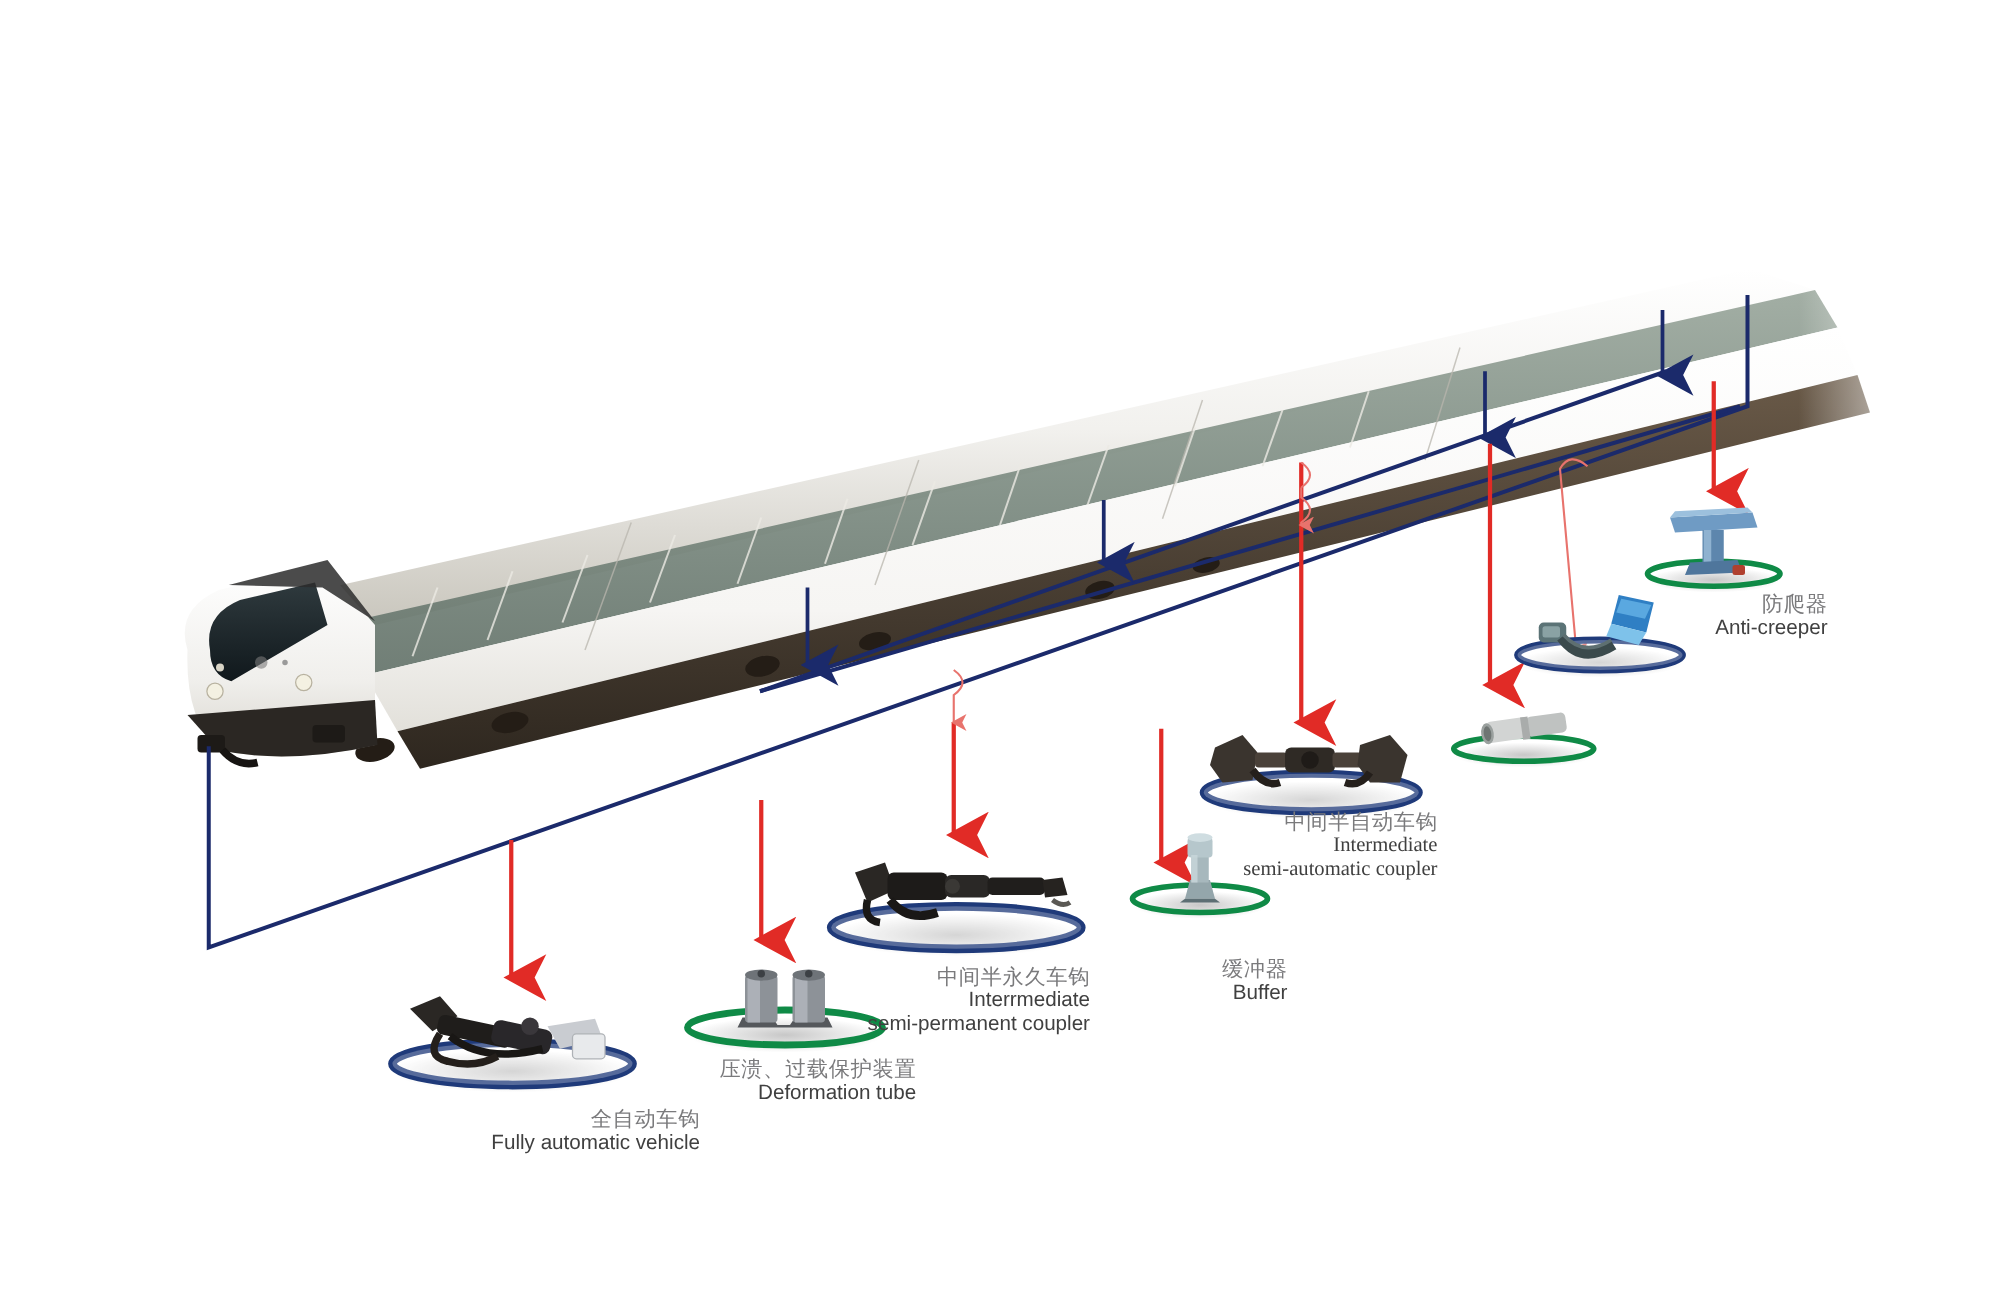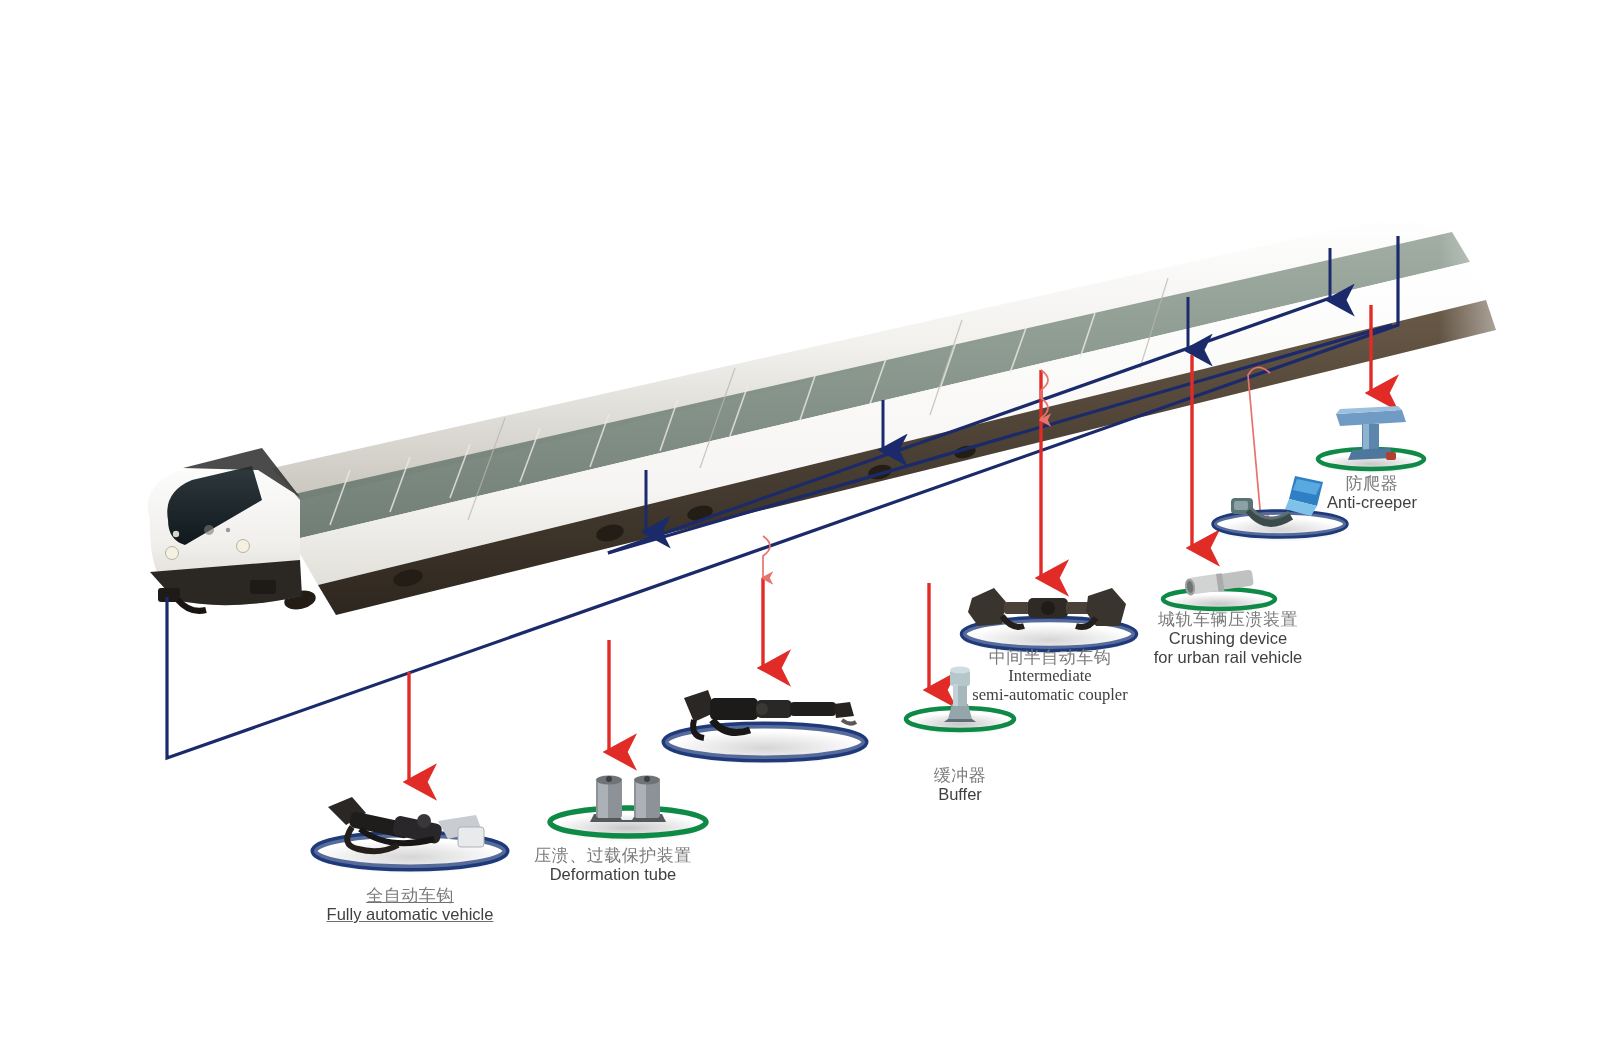--- a/index.html
+++ b/index.html
@@ -1,21 +1,21 @@
 <!DOCTYPE html>
 <html><head>
 <meta charset="utf-8">
 <style>
   html,body{margin:0;padding:0;background:#ffffff;}
   #stage{
     position:relative;width:1609px;height:1050px;background:#ffffff;
     font-family:"Liberation Sans","DejaVu Sans",sans-serif;overflow:hidden;
   }
   #vector{position:absolute;left:0;top:0;width:1609px;height:1050px;}
-  .callout{position:absolute;text-align:center;color:#6e6e70;line-height:1.12;}
+  .callout{position:absolute;text-align:right;color:#6e6e70;line-height:1.12;}
   .callout .zh{font-size:17px;letter-spacing:.5px;white-space:nowrap;color:#7a7a7c;}
   .callout .en{font-size:16.5px;white-space:nowrap;color:#404040;}
   .part{position:absolute;}
 </style>
 </head>
 <body>
 
 <div id="stage">
 
   <svg id="vector" viewBox="0 0 1609 1050">
@@ -175,21 +175,21 @@
         <rect x="52" y="26" width="60" height="16" rx="5" fill="#1f1d1b" transform="rotate(12 52 26)"></rect>
         <rect x="96" y="30" width="48" height="20" rx="6" fill="#29272a" transform="rotate(12 96 30)"></rect>
         <path d="M138,36 L176,30 L182,46 L148,54 Z" fill="#c9ccd1"></path>
         <rect x="158" y="42" width="26" height="20" rx="3" fill="#e8eaec" stroke="#aeb2b6"></rect>
         <path d="M60,44 q28,22 74,10" stroke="#191715" stroke-width="6" fill="none"></path>
         <path d="M52,42 q-12,18 6,22 q22,6 40,-4" stroke="#241f1b" stroke-width="6" fill="none"></path>
         <circle cx="124" cy="36" r="7" fill="#3a373b"></circle>
       </g>
     </svg>
   </div>
-  <div class="callout" style="left:260px;top:886px;width:300px;text-decoration:underline;">
+  <div class="callout" style="left:260px;top:886px;width:300px;">
     <div class="zh">全自动车钩</div>
     <div class="en">Fully automatic vehicle</div>
   </div>
 
   <div class="part" style="left:540px;top:760px;width:176px;height:88px;">
     <svg width="176" height="88" viewBox="0 0 176 88">
       <ellipse cx="88" cy="68" rx="78" ry="14" fill="url(#shadG)"></ellipse>
       <ellipse cx="88" cy="62" rx="78" ry="14" fill="none" stroke="#0f8a46" stroke-width="5.5"></ellipse>
       <g>
         <path d="M50,62 L126,62 L122,54 L96,54 L92,60 L82,60 L78,54 L54,54 Z" fill="#55585c"></path>
@@ -220,20 +220,25 @@
         <rect x="106" y="28" width="36" height="18" rx="5" fill="#2a2826"></rect>
         <rect x="140" y="30" width="46" height="14" rx="4" fill="#201e1c"></rect>
         <path d="M184,32 L200,30 L204,44 L186,46 Z" fill="#262320"></path>
         <path d="M62,48 q14,18 38,10" stroke="#1a1816" stroke-width="7" fill="none"></path>
         <path d="M44,48 q-4,16 10,18" stroke="#1a1816" stroke-width="6" fill="none"></path>
         <circle cx="112" cy="37" r="6" fill="#3a3835"></circle>
         <path d="M192,48 q8,6 14,2" stroke="#5b5954" stroke-width="4" fill="none"></path>
       </g>
     </svg>
   </div>
+  <div class="callout" style="left:660px;top:772px;width:212px;">
+    <div class="zh">中间半永久车钩</div>
+    <div class="en">Interrmediate</div>
+    <div class="en">semi-permanent coupler</div>
+  </div>
 
   <div class="part" style="left:898px;top:662px;width:124px;height:78px;">
     <svg width="124" height="78" viewBox="0 0 124 78">
       <ellipse cx="62" cy="62" rx="54" ry="11" fill="url(#shadG)"></ellipse>
       <ellipse cx="62" cy="57" rx="54" ry="11" fill="none" stroke="#0f8a46" stroke-width="4.5"></ellipse>
       <g>
         <path d="M50,57 L74,57 L70,42 L54,42 Z" fill="#94a6ab"></path>
         <rect x="55" y="22" width="14" height="22" fill="#a7b8bd"></rect>
         <rect x="52" y="8" width="20" height="16" rx="3" fill="#b6c7cc"></rect>
         <ellipse cx="62" cy="8" rx="10" ry="3.5" fill="#cfdde1"></ellipse>
@@ -276,25 +281,20 @@
       <ellipse cx="65" cy="43" rx="56" ry="10" fill="none" stroke="#0f8a46" stroke-width="4.5"></ellipse>
       <g>
         <rect x="34" y="22" width="34" height="17" rx="4" fill="#d2d4d3" transform="rotate(-8 34 22)"></rect>
         <rect x="66" y="18" width="32" height="16" rx="4" fill="#bfc2c1" transform="rotate(-8 66 18)"></rect>
         <ellipse cx="36" cy="31" rx="5" ry="8.5" fill="#9aa09e" transform="rotate(-8 36 31)"></ellipse>
         <ellipse cx="36" cy="31" rx="3" ry="6" fill="#6f7573" transform="rotate(-8 36 31)"></ellipse>
         <rect x="62" y="18" width="6" height="18" fill="#a9acab" transform="rotate(-8 62 18)"></rect>
       </g>
     </svg>
   </div>
-  <div class="callout" style="left:1128px;top:610px;width:200px;">
-    <div class="zh">城轨车辆压溃装置</div>
-    <div class="en">Crushing device</div>
-    <div class="en">for urban rail vehicle</div>
-  </div>
 
   <div class="part" style="left:1205px;top:468px;width:150px;height:76px;">
     <svg width="150" height="76" viewBox="0 0 150 76">
       <ellipse cx="75" cy="62" rx="66" ry="12" fill="url(#shadG)"></ellipse>
       <ellipse cx="75" cy="56" rx="66" ry="12" fill="none" stroke="#1f3a7a" stroke-width="5.5"></ellipse>
       <ellipse cx="75" cy="56" rx="66" ry="12" fill="#ffffff" opacity="0.25"></ellipse>
       <g>
         <path d="M90,8 L118,14 L112,38 L84,31 Z" fill="#2f7fc4"></path>
         <path d="M92,11 L116,16 L111,27 L88,22 Z" fill="#5aa8e0"></path>
         <path d="M84,31 L112,38 L106,48 L80,41 Z" fill="#7ec2ea"></path>

